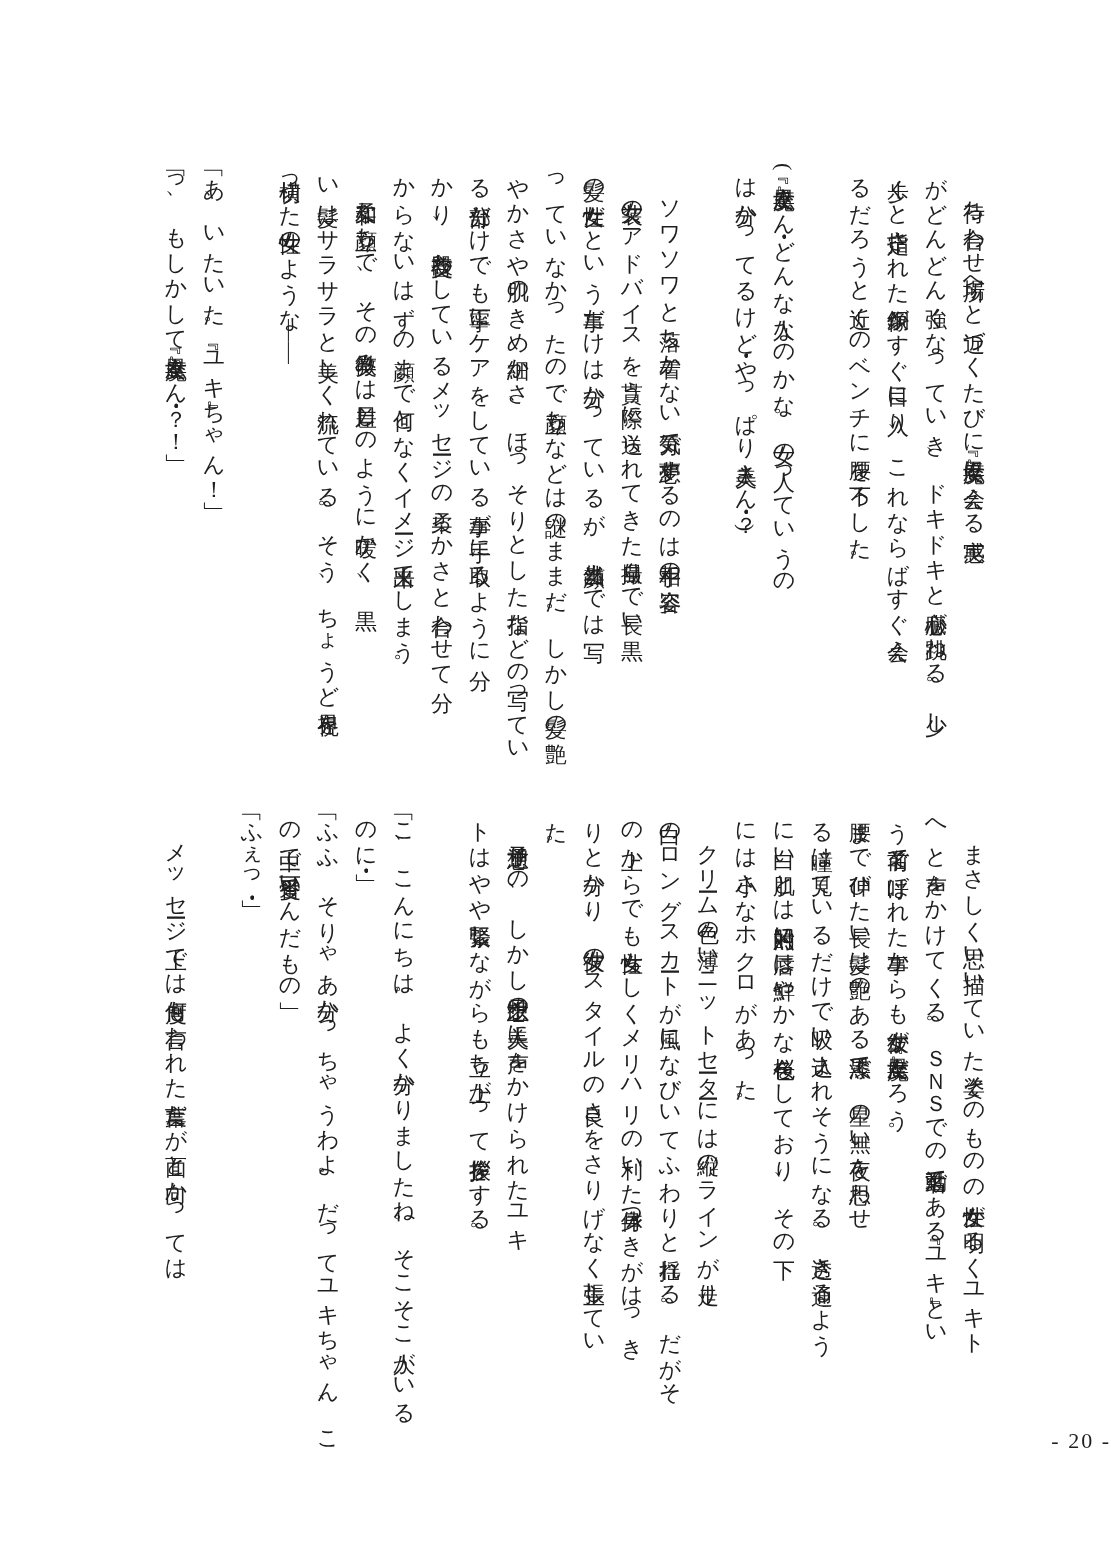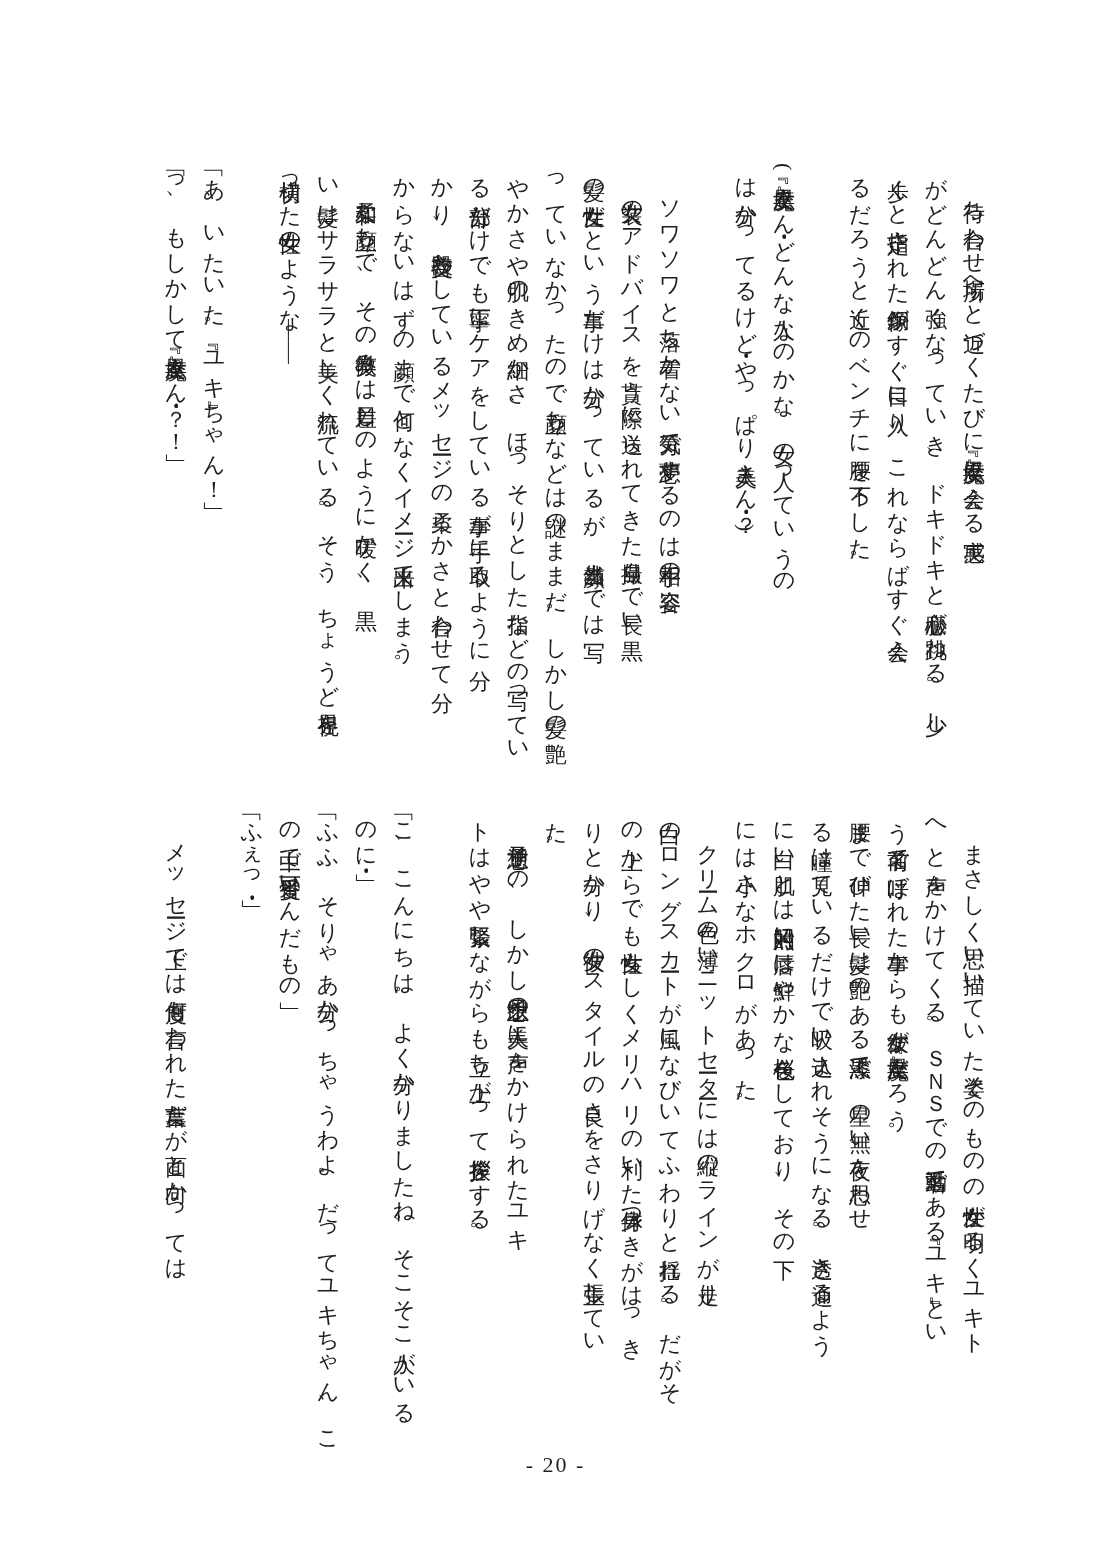--- a/index.html
+++ b/index.html
@@ -32,25 +32,24 @@
     line-height: 38px;
     white-space: nowrap;
     letter-spacing: 0.5px;
   }
   .col.indent { text-indent: 22px; }
   .page-number {
     position: absolute;
     top: 1428px;
     left: 0;
     width: 100%;
-    text-align: center;
+    text-align: right;
     font-size: 22px;
     letter-spacing: 2px;
     color: #1e1e1e;
-    margin-top: 24px;
   }
 </style>
 </head>
 <body>
 
 <div class="page">
   <section class="text-block upper">
       <div class="col indent">待ち合わせ場所へと近づくたびに『黒魔女』に会える実感</div>
       <div class="col">がどんどん強くなっていき、ドキドキと心臓が跳ねる。少し</div>
       <div class="col">歩くと指定された銅像がすぐ目に入り、これならばすぐ会え</div>

